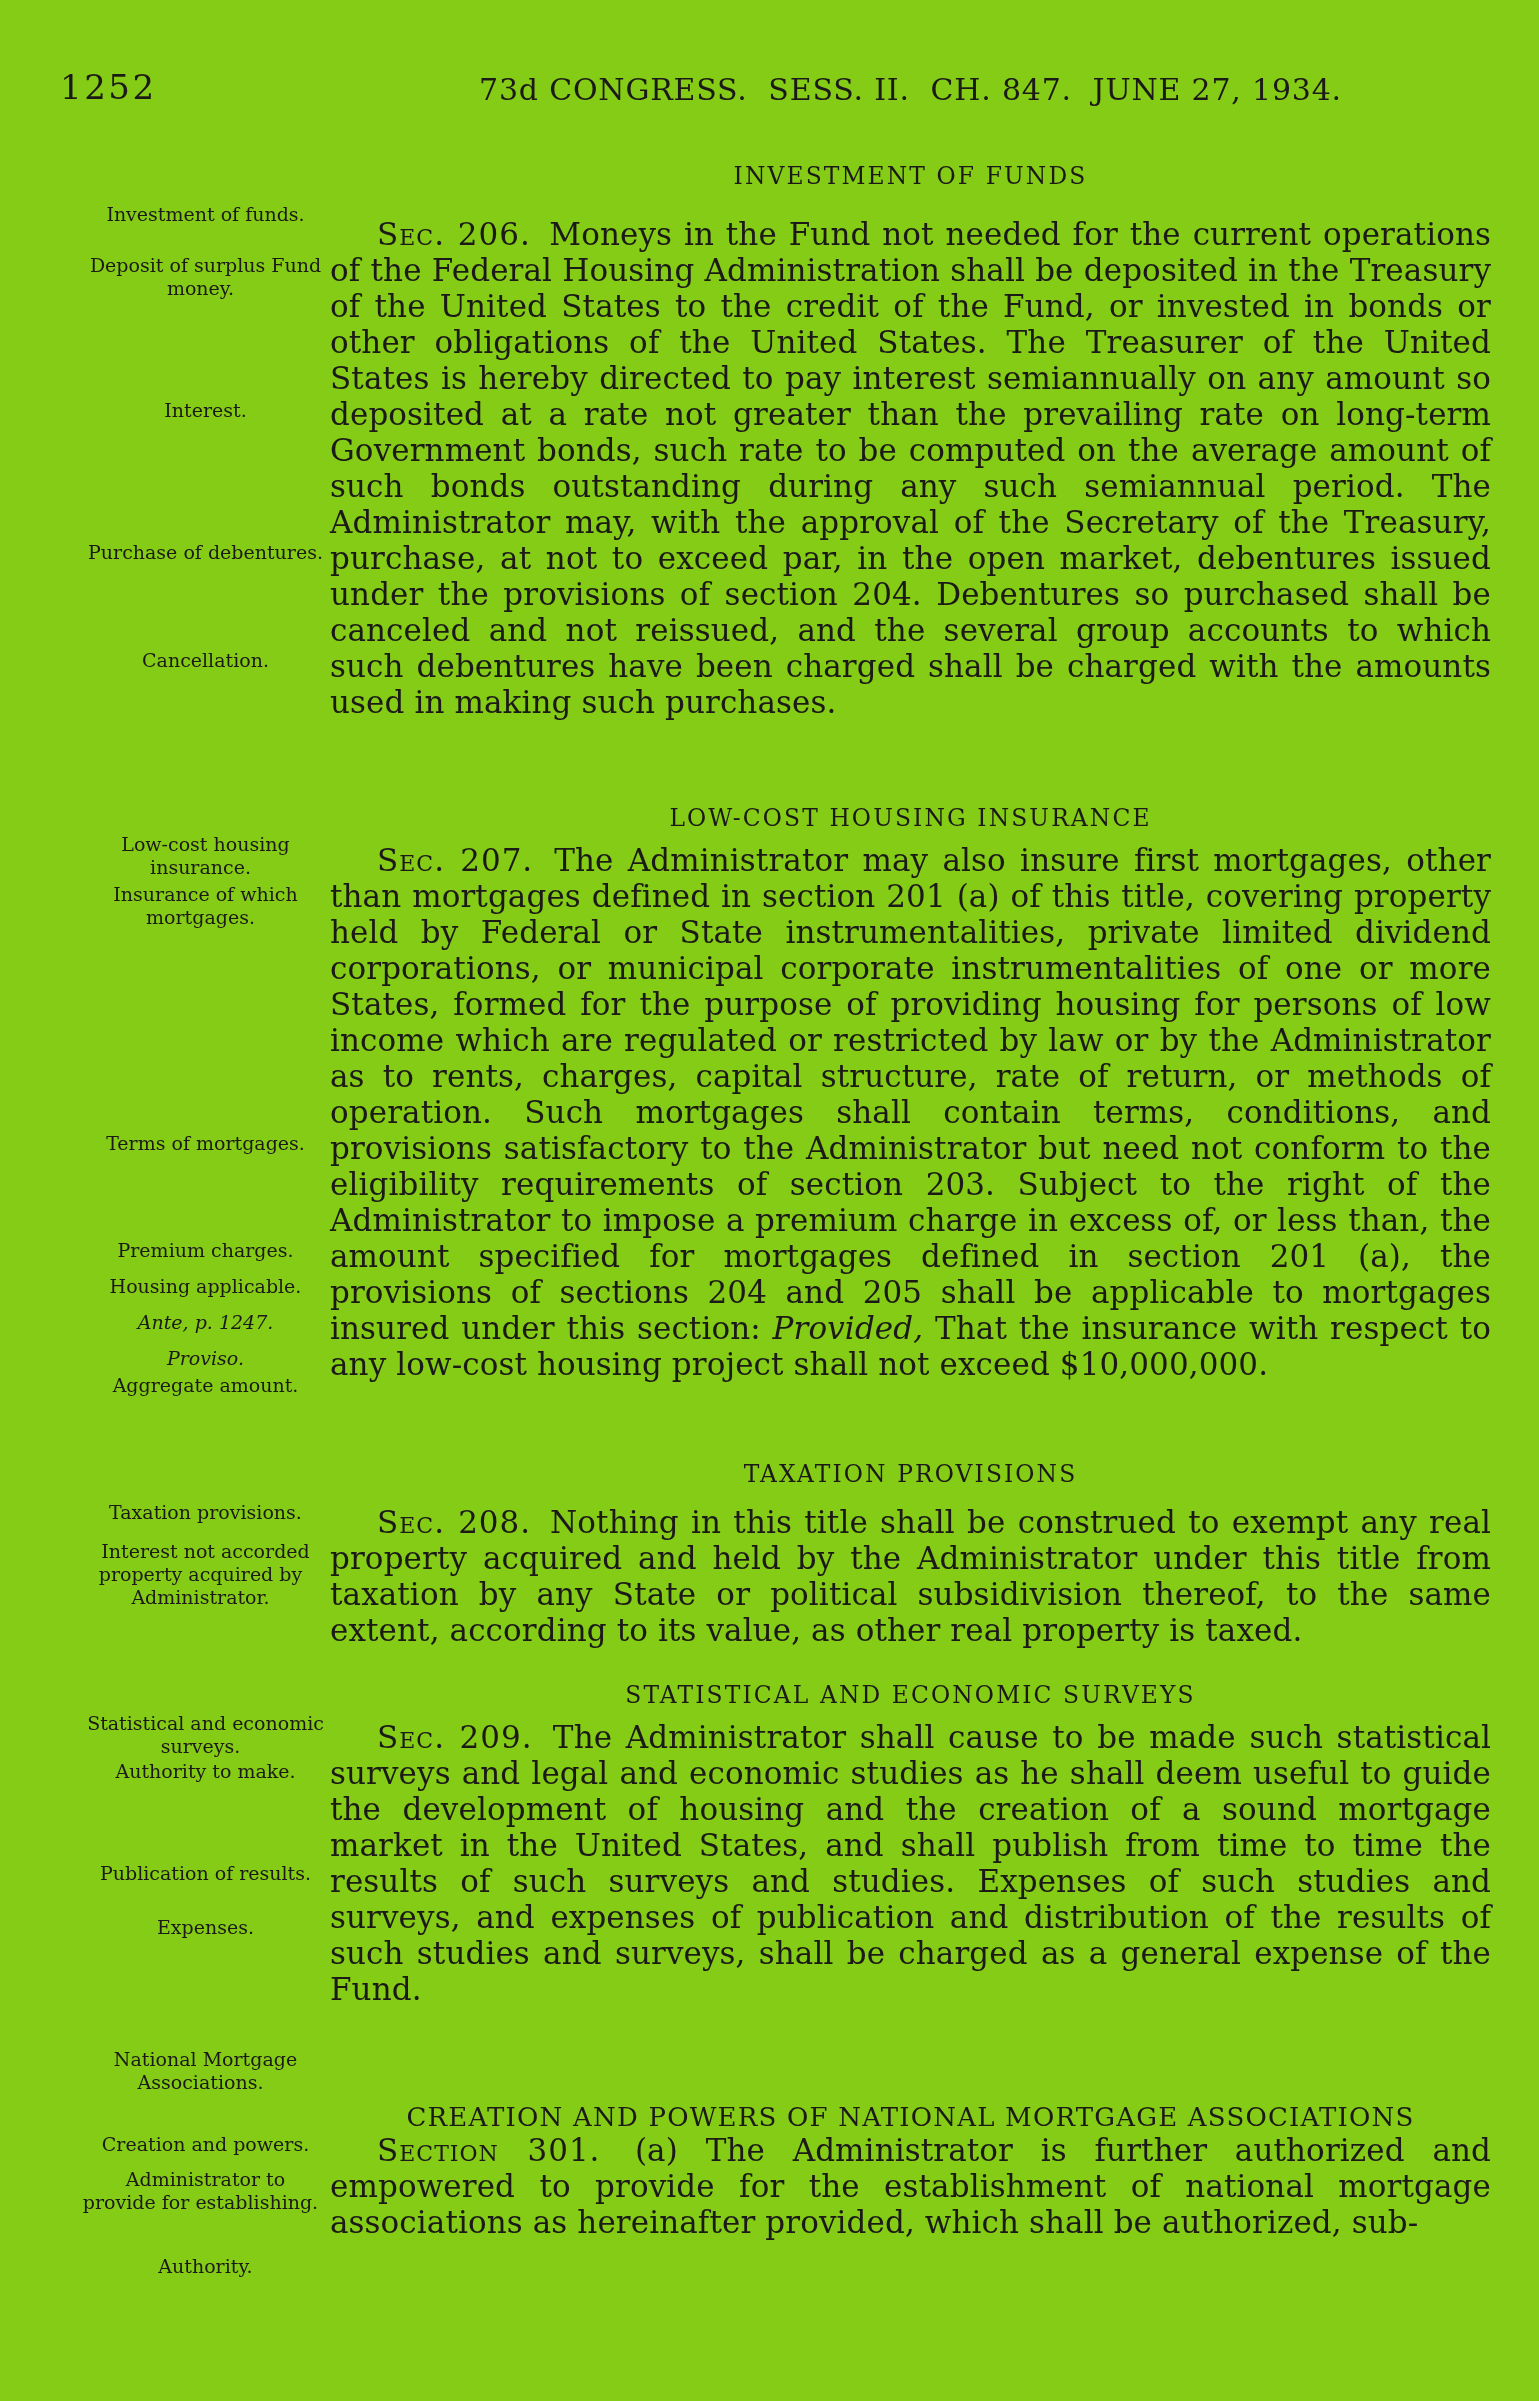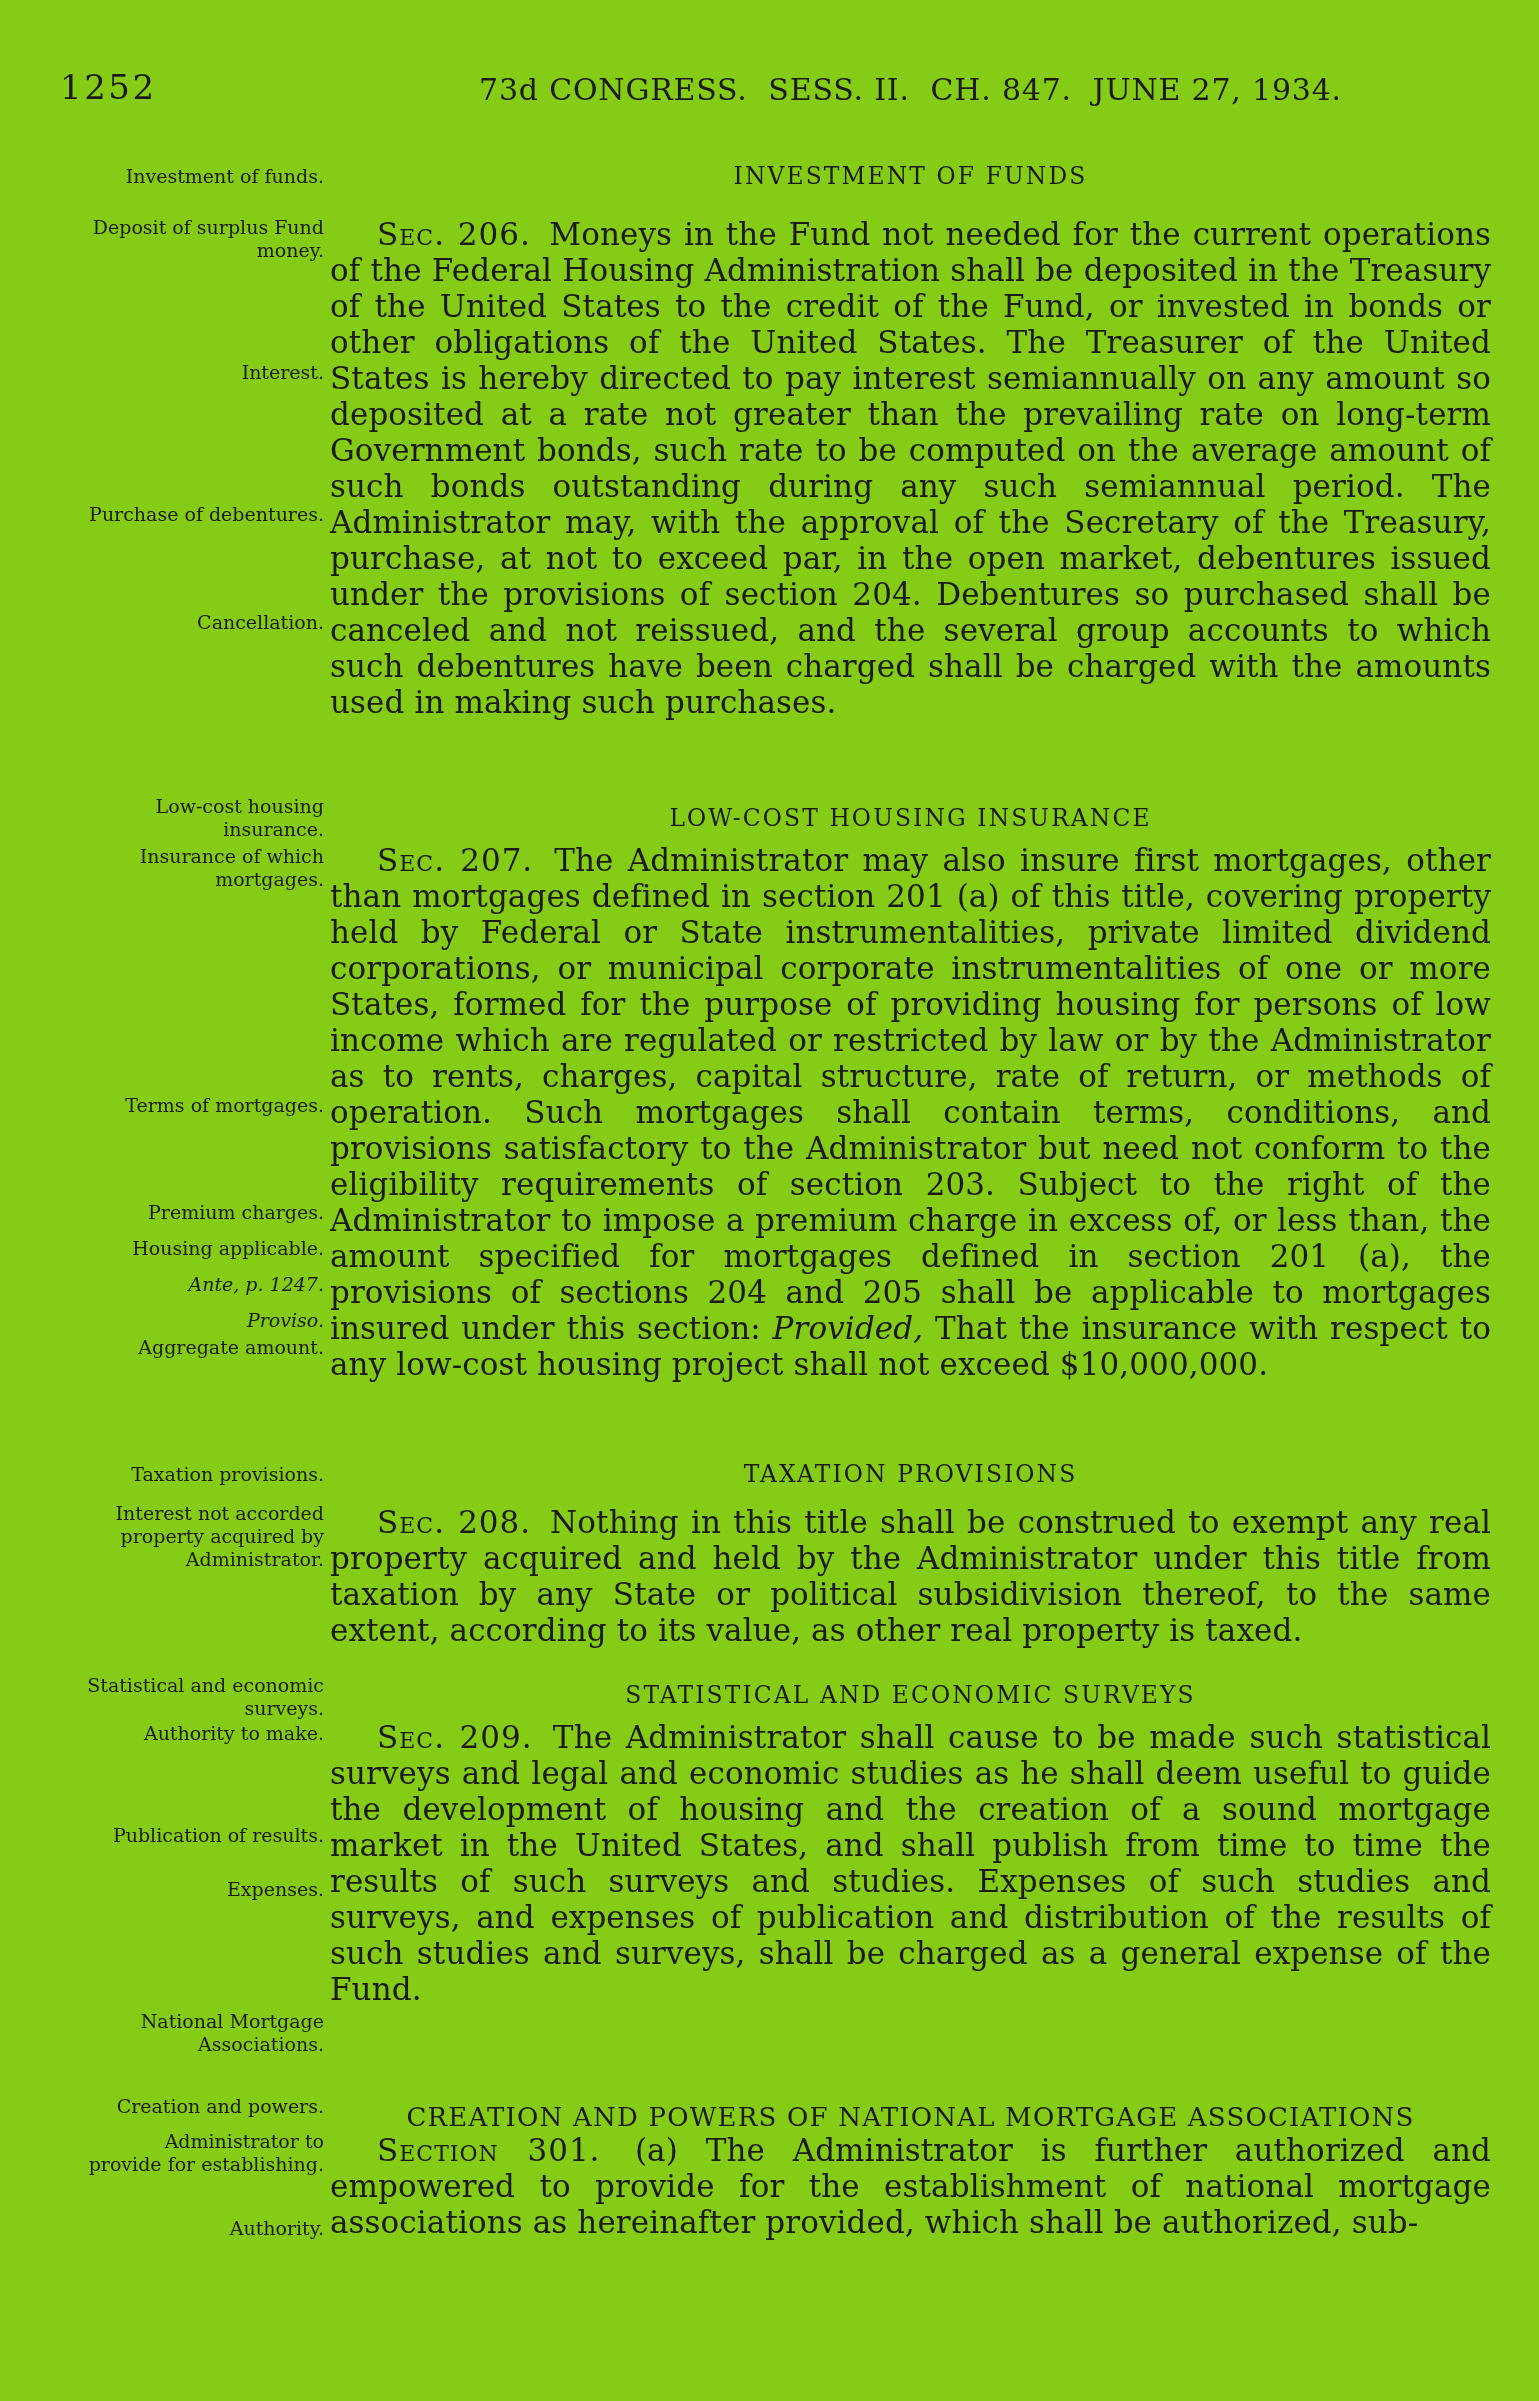--- a/index.html
+++ b/index.html
@@ -39,21 +39,22 @@
     width: 247px;
     height: 100%;
   }
   .note {
     position: absolute;
     left: 0;
     right: 0;
     font-size: 19px;
     line-height: 23px;
     text-indent: 10px;
-    text-align: right;
+    text-align: center;
+    margin-top: 38px;
   }
   .note.italic { font-style: italic; }
   .body-col {
     position: absolute;
     left: 330px;
     top: 0;
     width: 1161px;
     height: 100%;
   }
   .sect-head {

